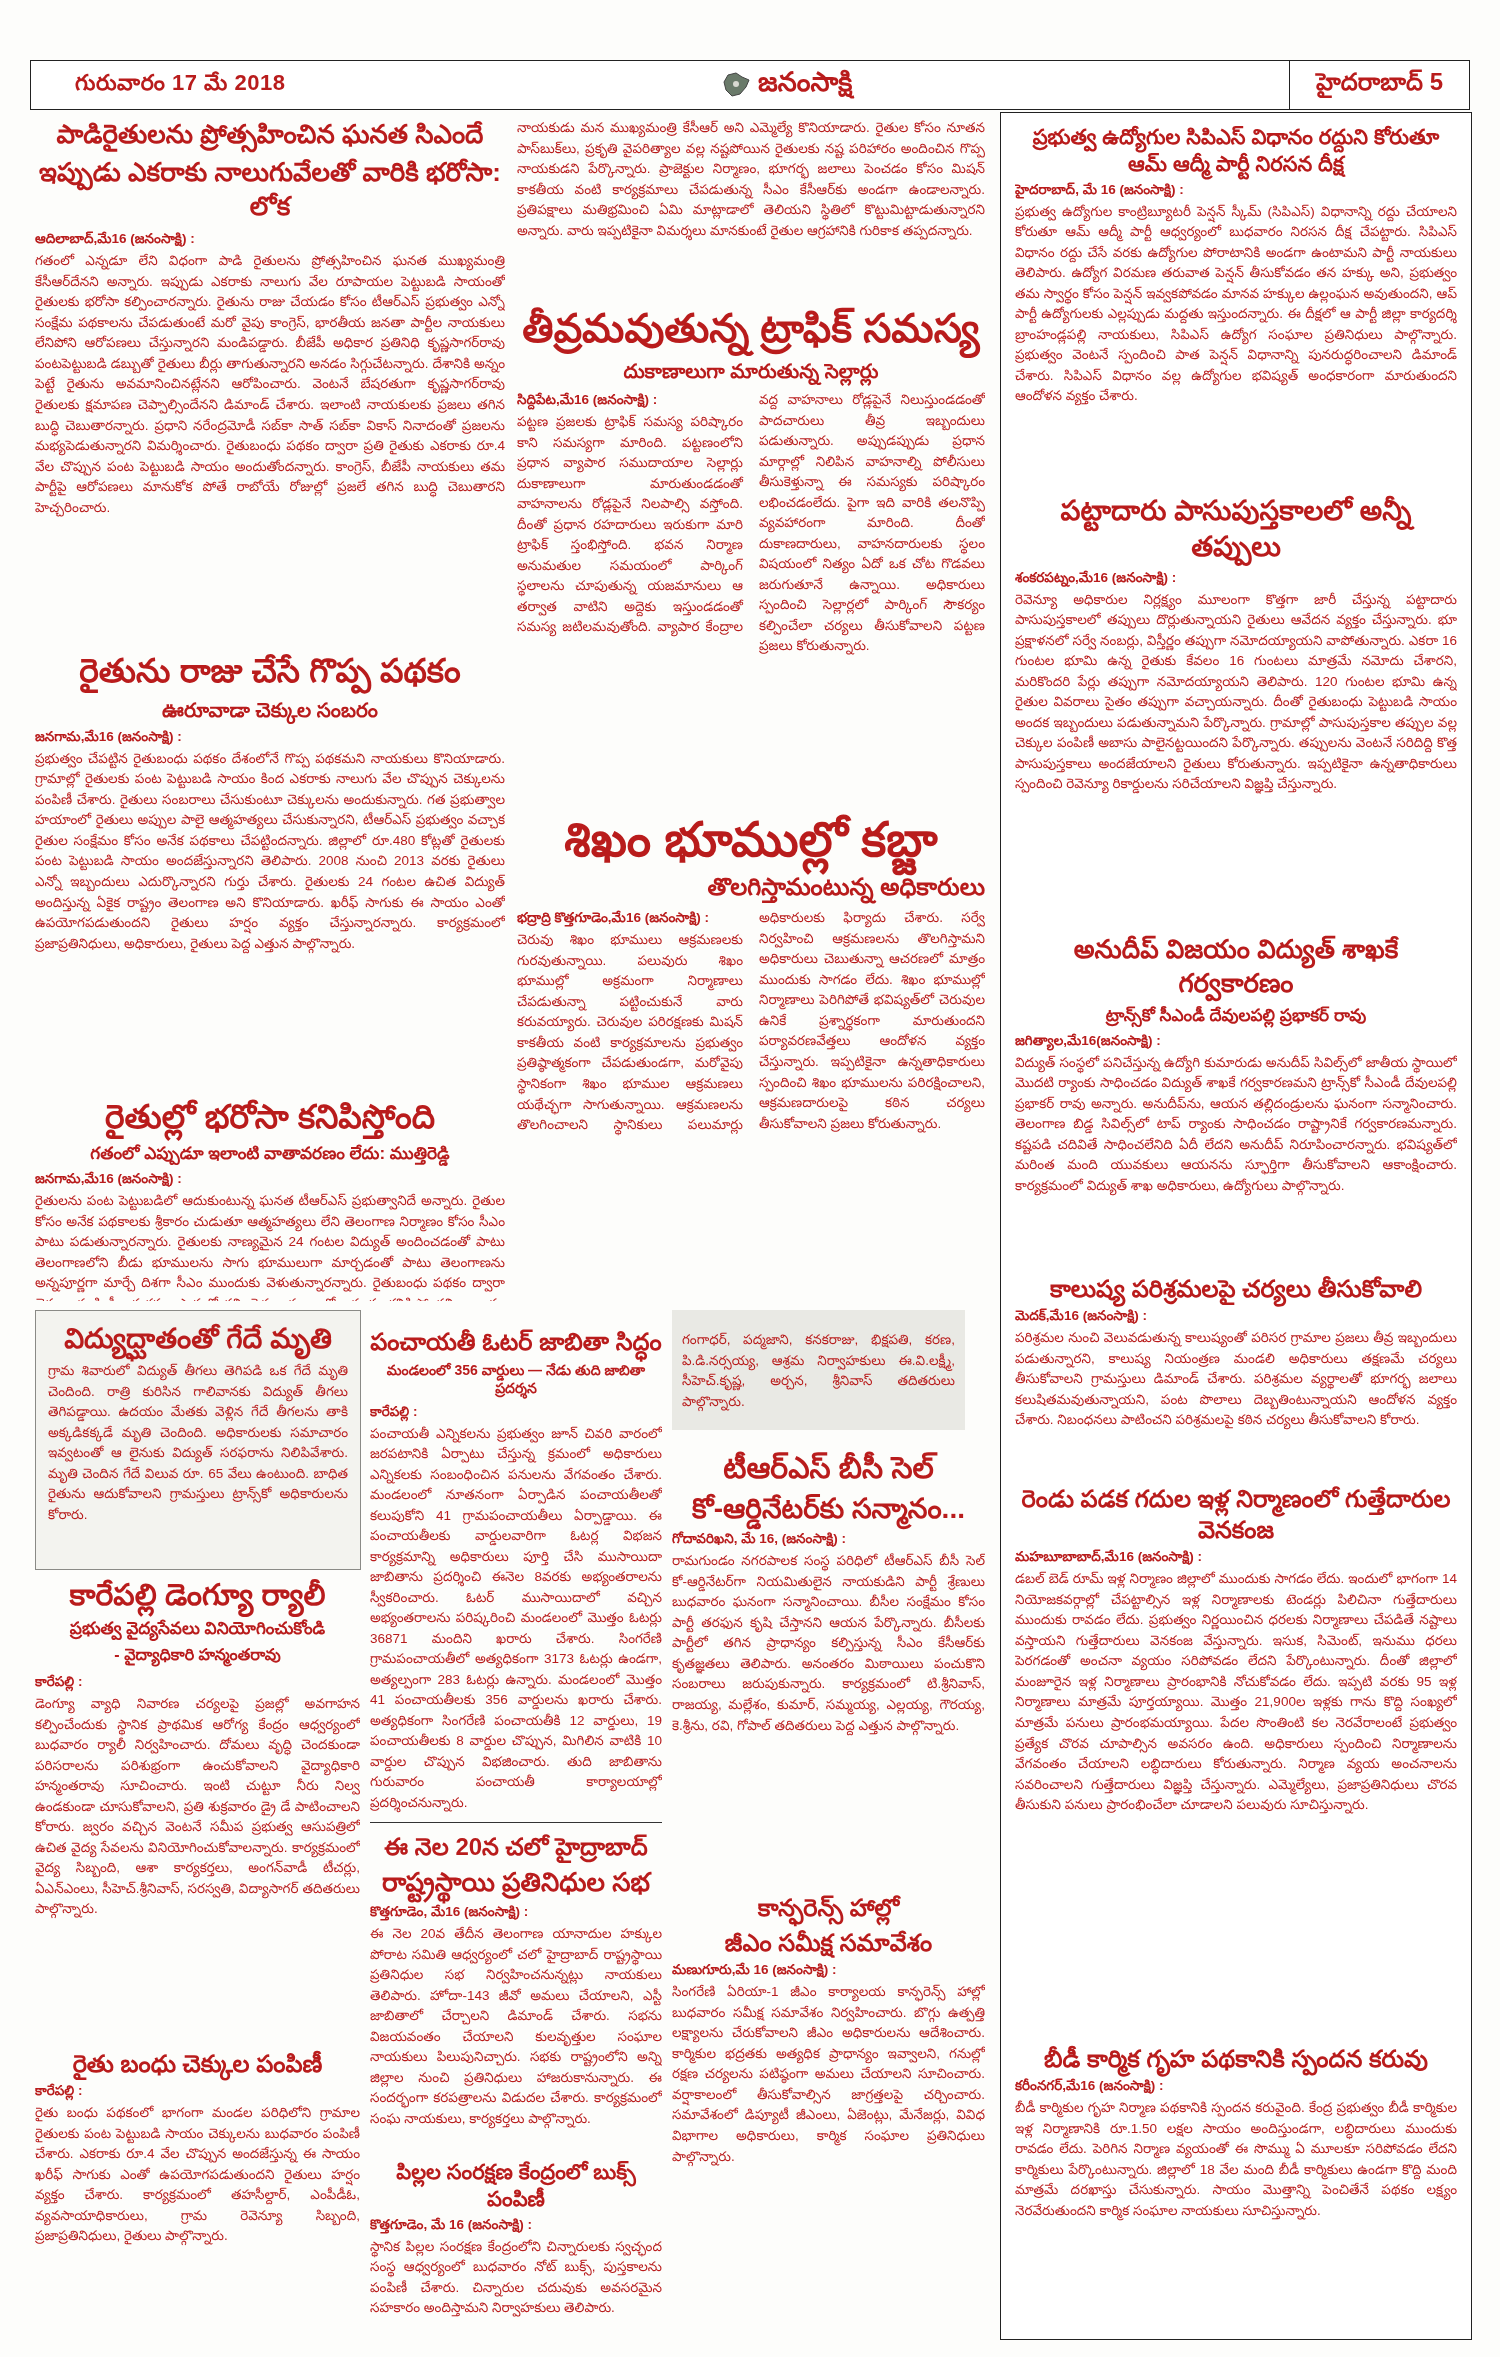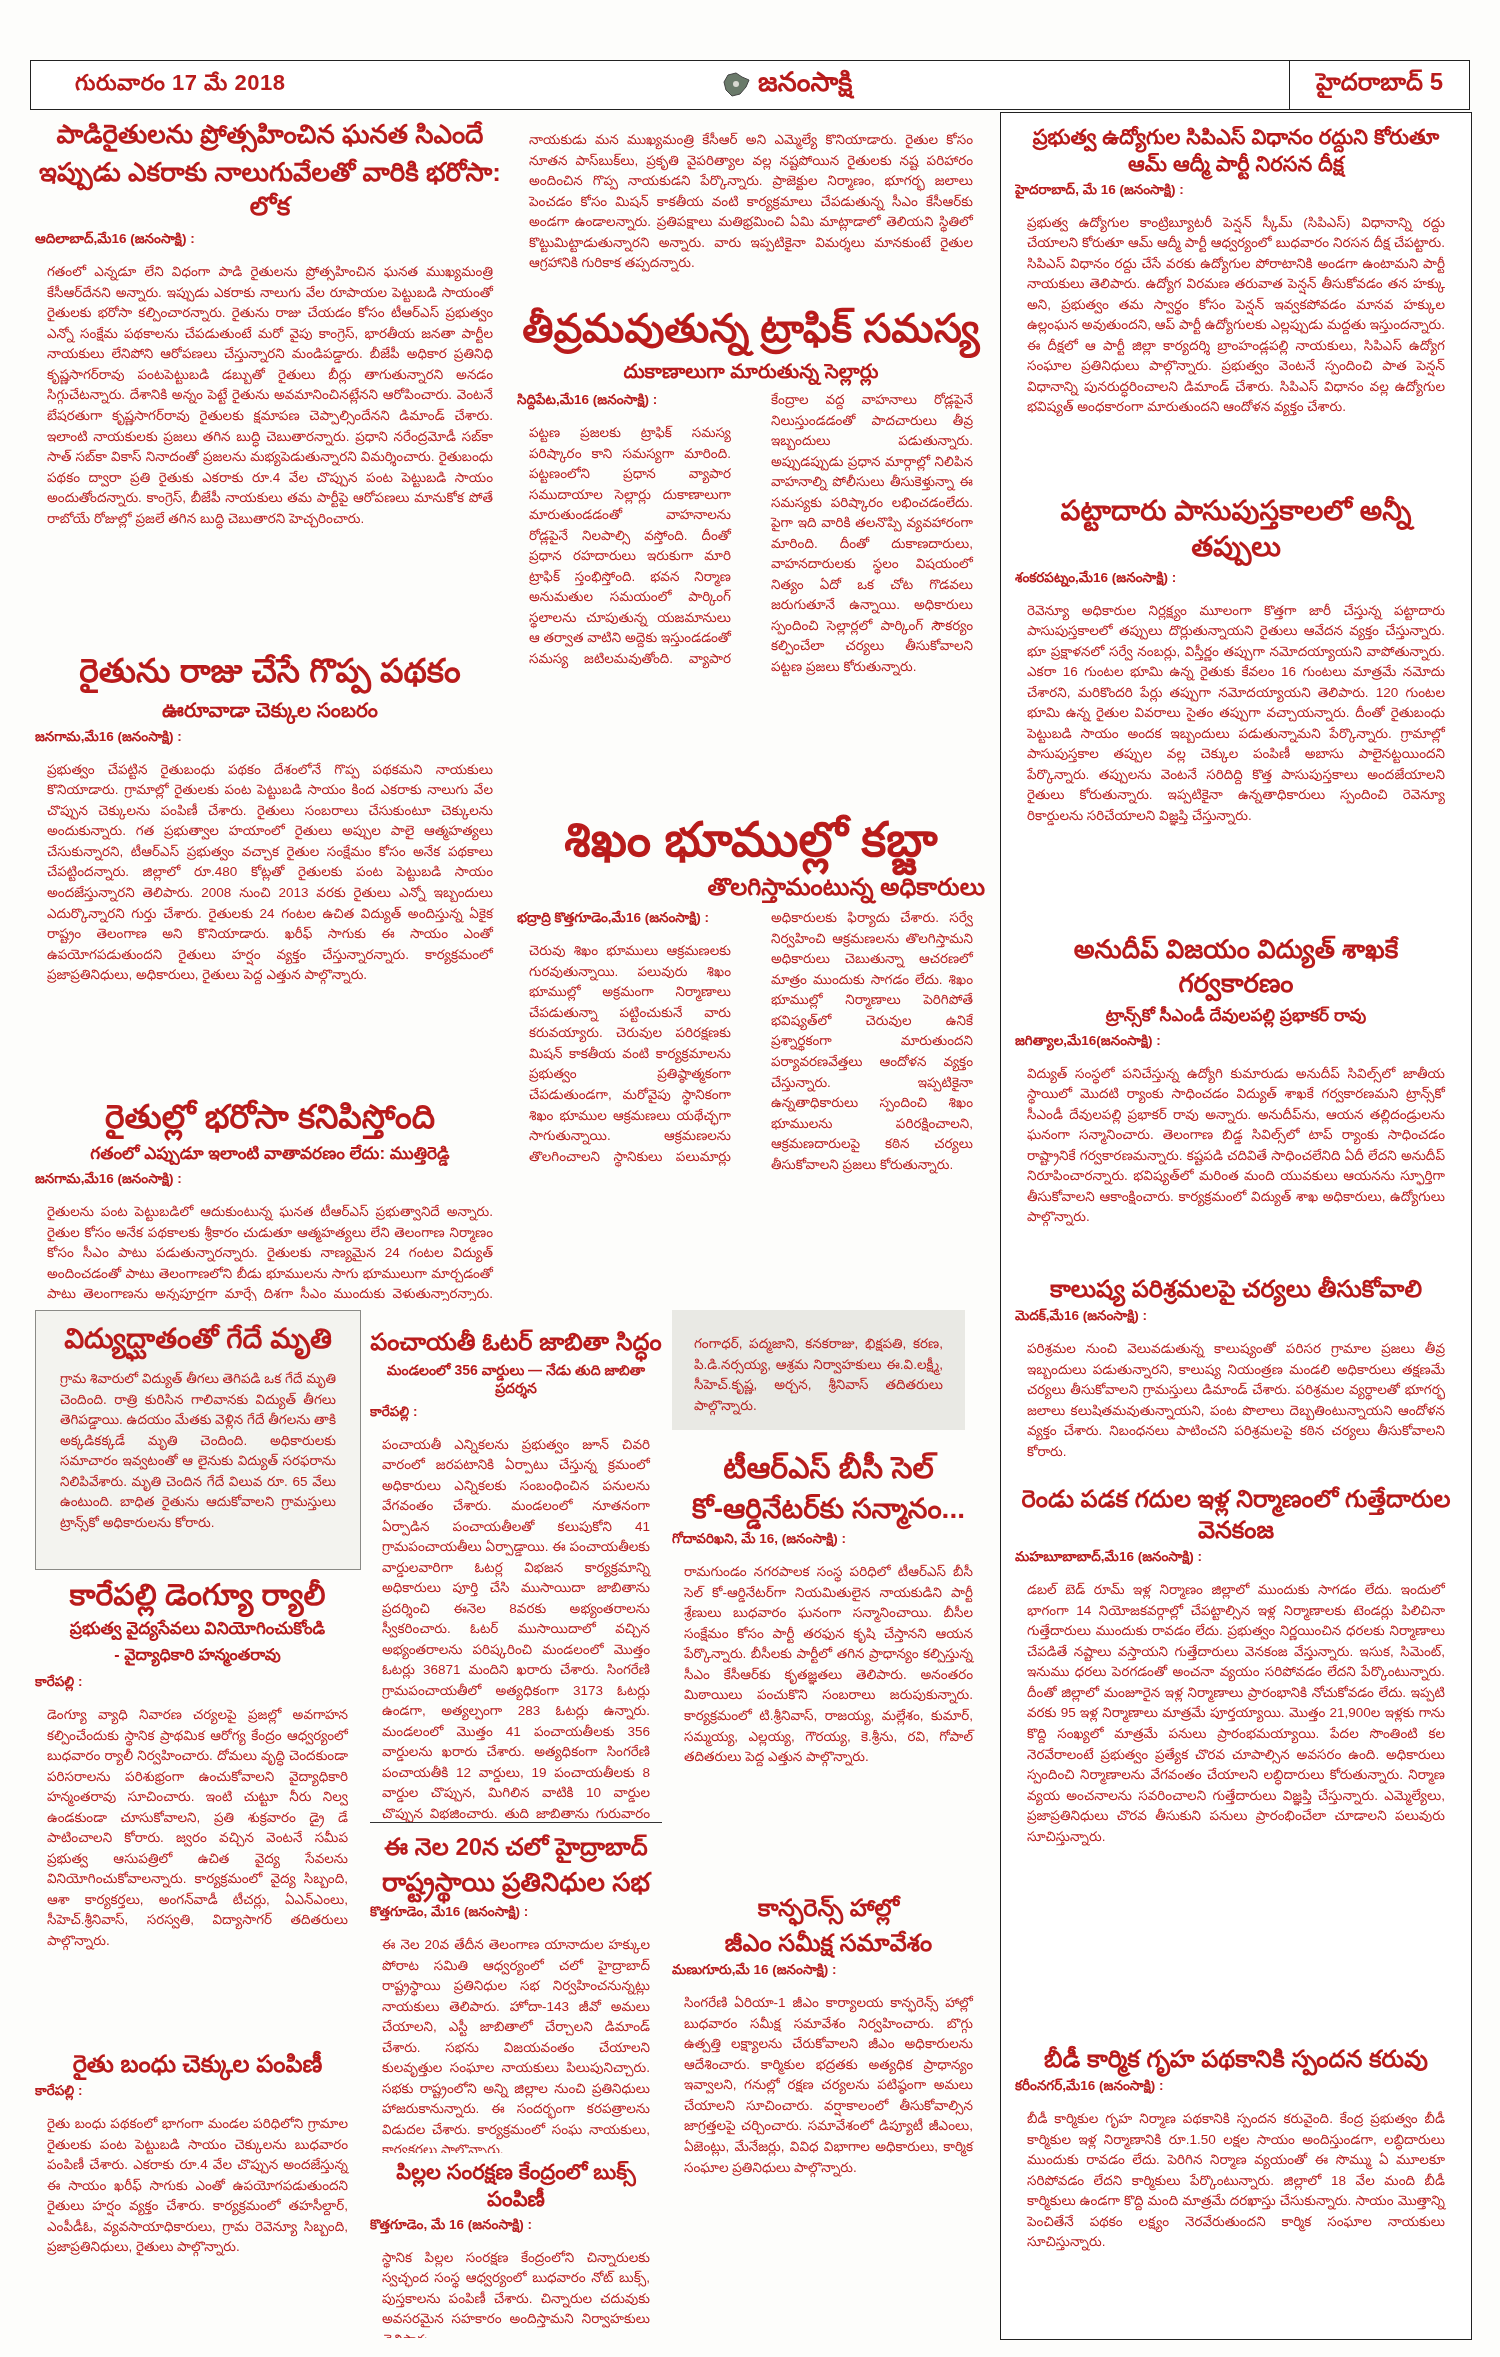--- a/index.html
+++ b/index.html
@@ -16,24 +16,24 @@
   
   .art{overflow:hidden;}
   .hl{font-weight:bold;text-align:center;line-height:1.3;margin:0 0 4px 0;}
   .hl-26{font-size:26px;} .hl-30{font-size:30px;} .hl-34{font-size:33px;}
   .hl-40{font-size:40px;} .hl-52{font-size:48px;line-height:1.15;}
   .hl-24{font-size:24px;} .hl-22{font-size:26px;} .hl-21{font-size:21px;}
   .hl-28{font-size:28px;}
   .sub{font-weight:bold;text-align:center;font-size:20px;margin:2px 0 6px 0;line-height:1.3;}
   .sub-sm{font-size:17px;}
   .dateline{font-weight:bold;font-size:13.5px;margin:2px 0 1px 0;}
-  .body-txt{font-size:13.5px;line-height:1.52;text-align:justify;margin:12px;}
+  .body-txt{font-size:13.5px;line-height:1.52;text-align:justify;margin:0;}
   .cols2{column-count:2;column-gap:16px;}
   .boxed{border:1.5px solid #8a8a86;background:#f3f3ef;padding:10px 12px;}
-  .gray-note{background:#e9e9e4;padding:12px 10px;}
+  .gray-note{background:#e9e9e4;padding:20px 10px;}
   .byline{font-weight:bold;font-size:16px;text-align:center;margin:2px 0 6px 0;}
   #right-box{left:1000px;top:112px;width:472px;height:2228px;border:1.5px solid #222;
              background:#fff;padding:10px 14px;box-sizing:border-box;
              display:flex;flex-direction:column;}
   #right-box .art{flex:0 0 auto;}
   .leaf{width:30px;height:26px;}
 </style>
 </head>
 <body>
 

